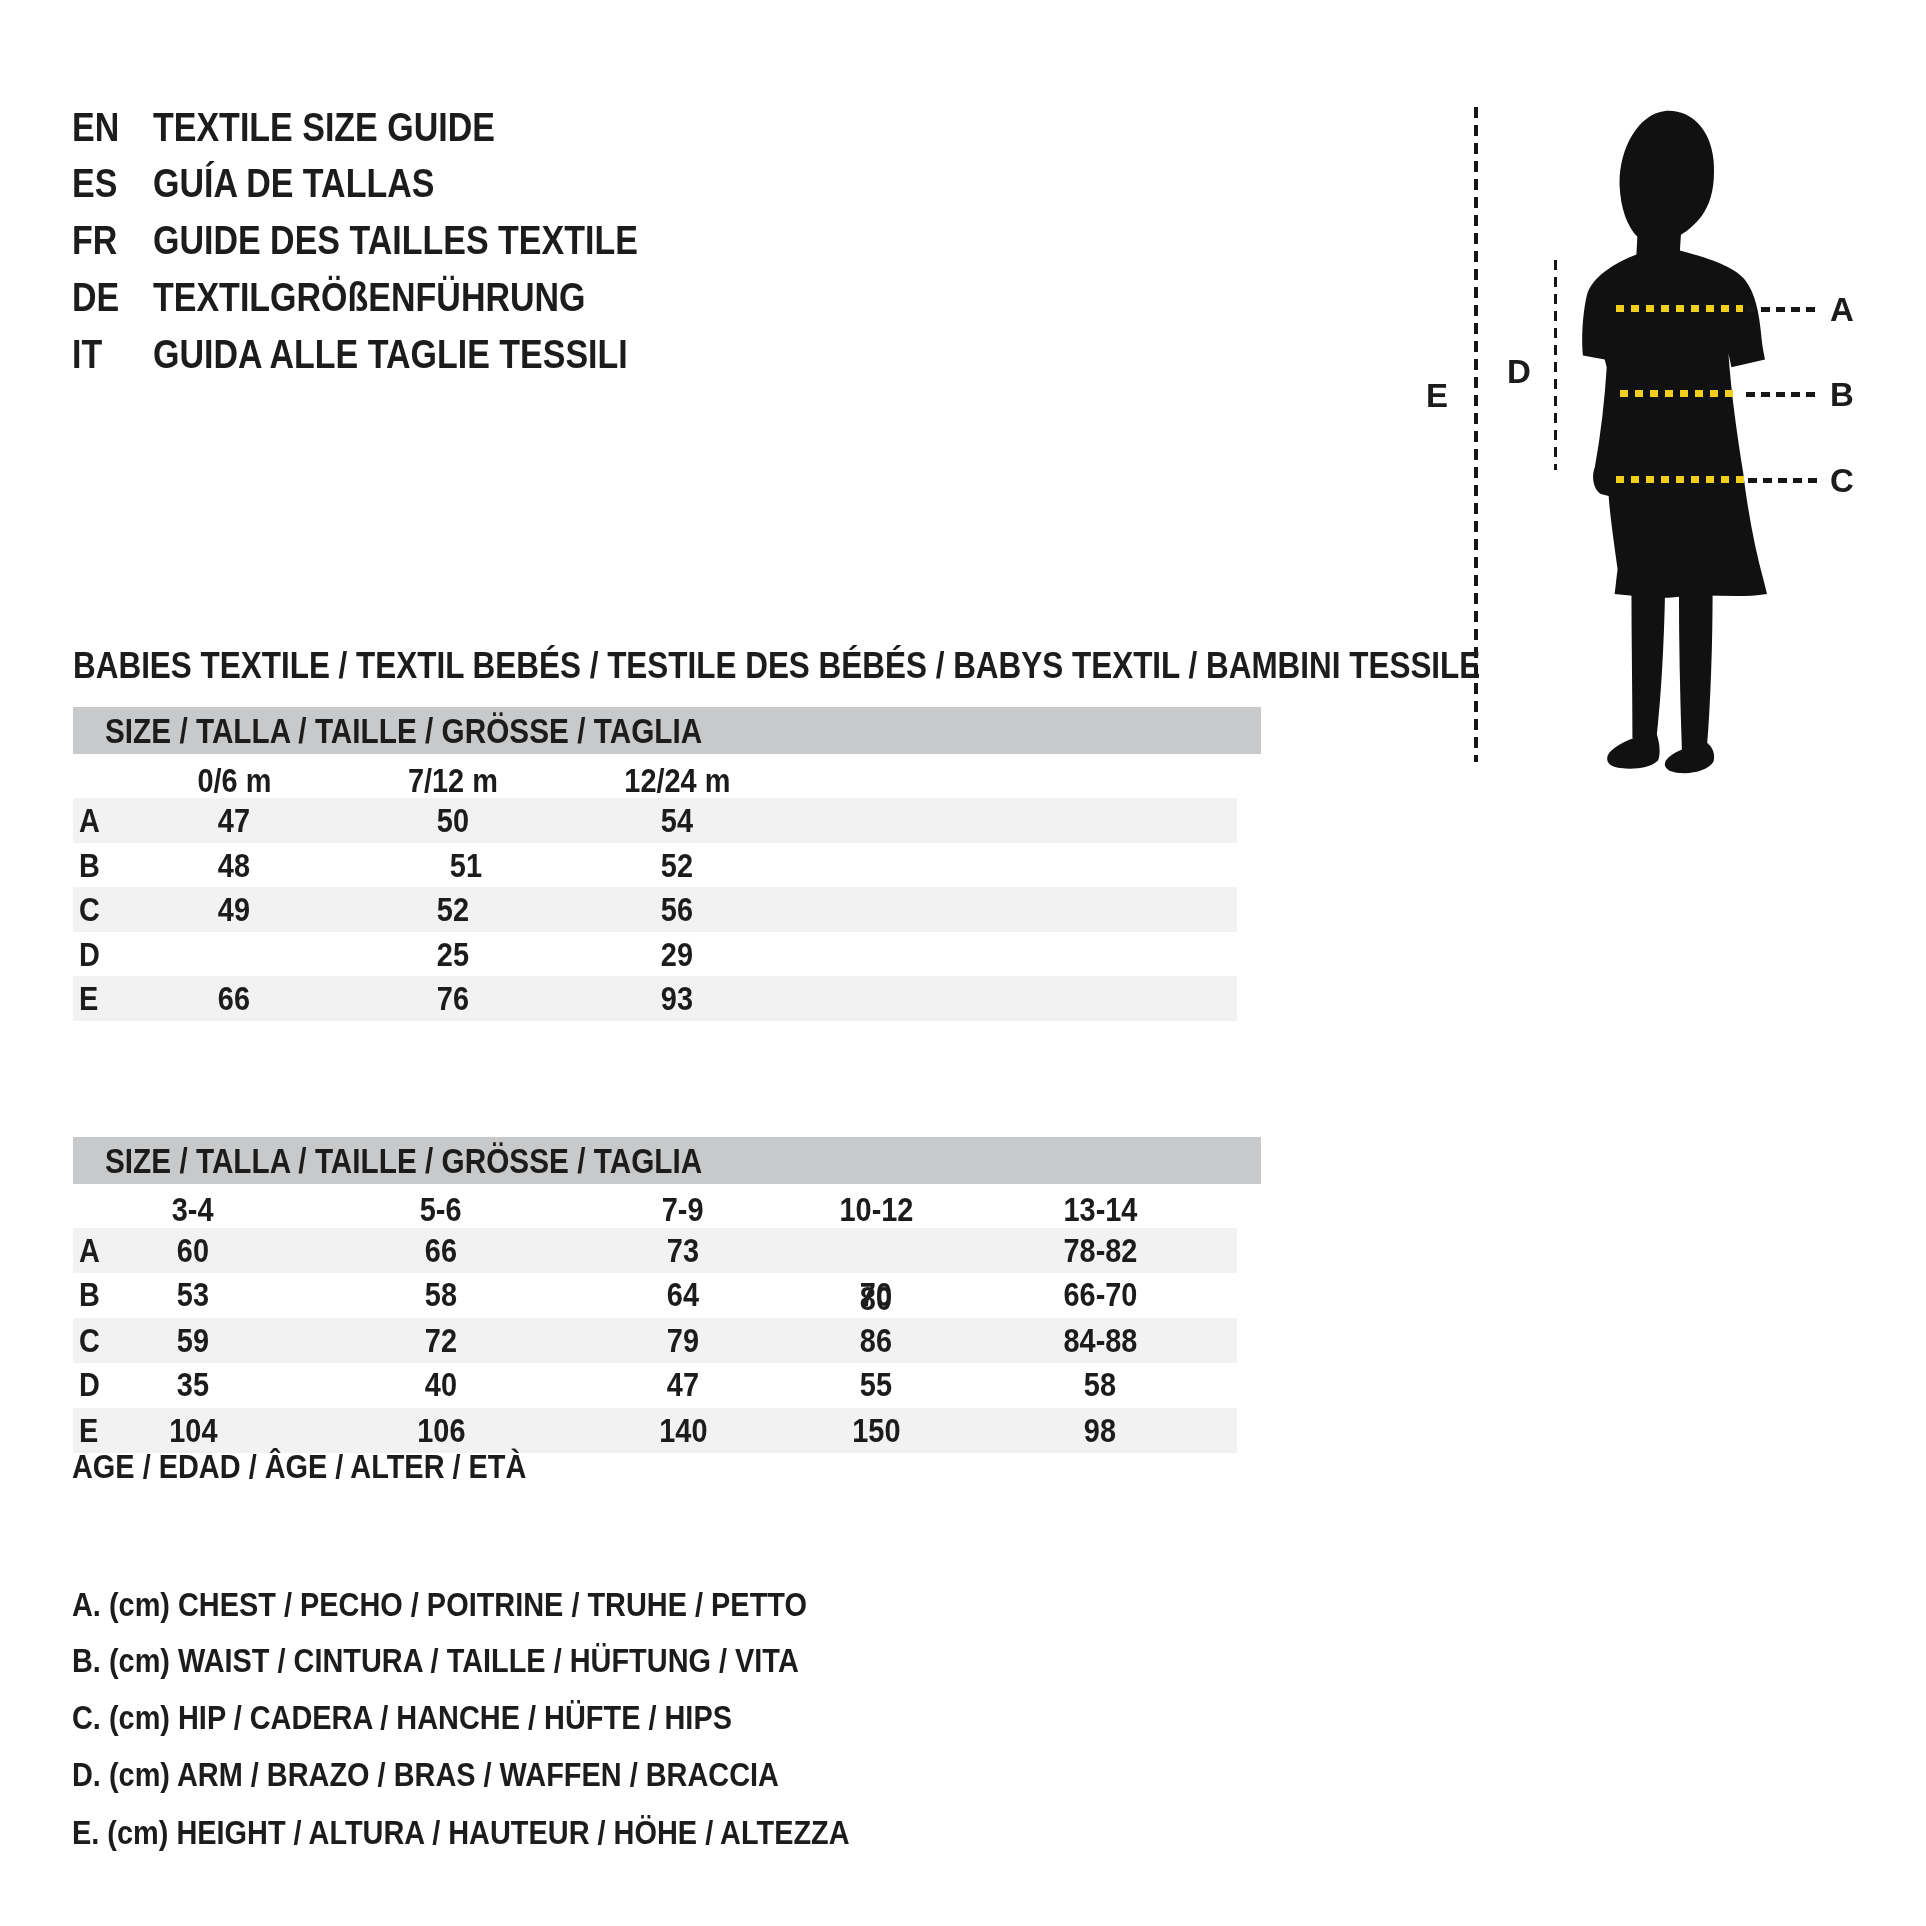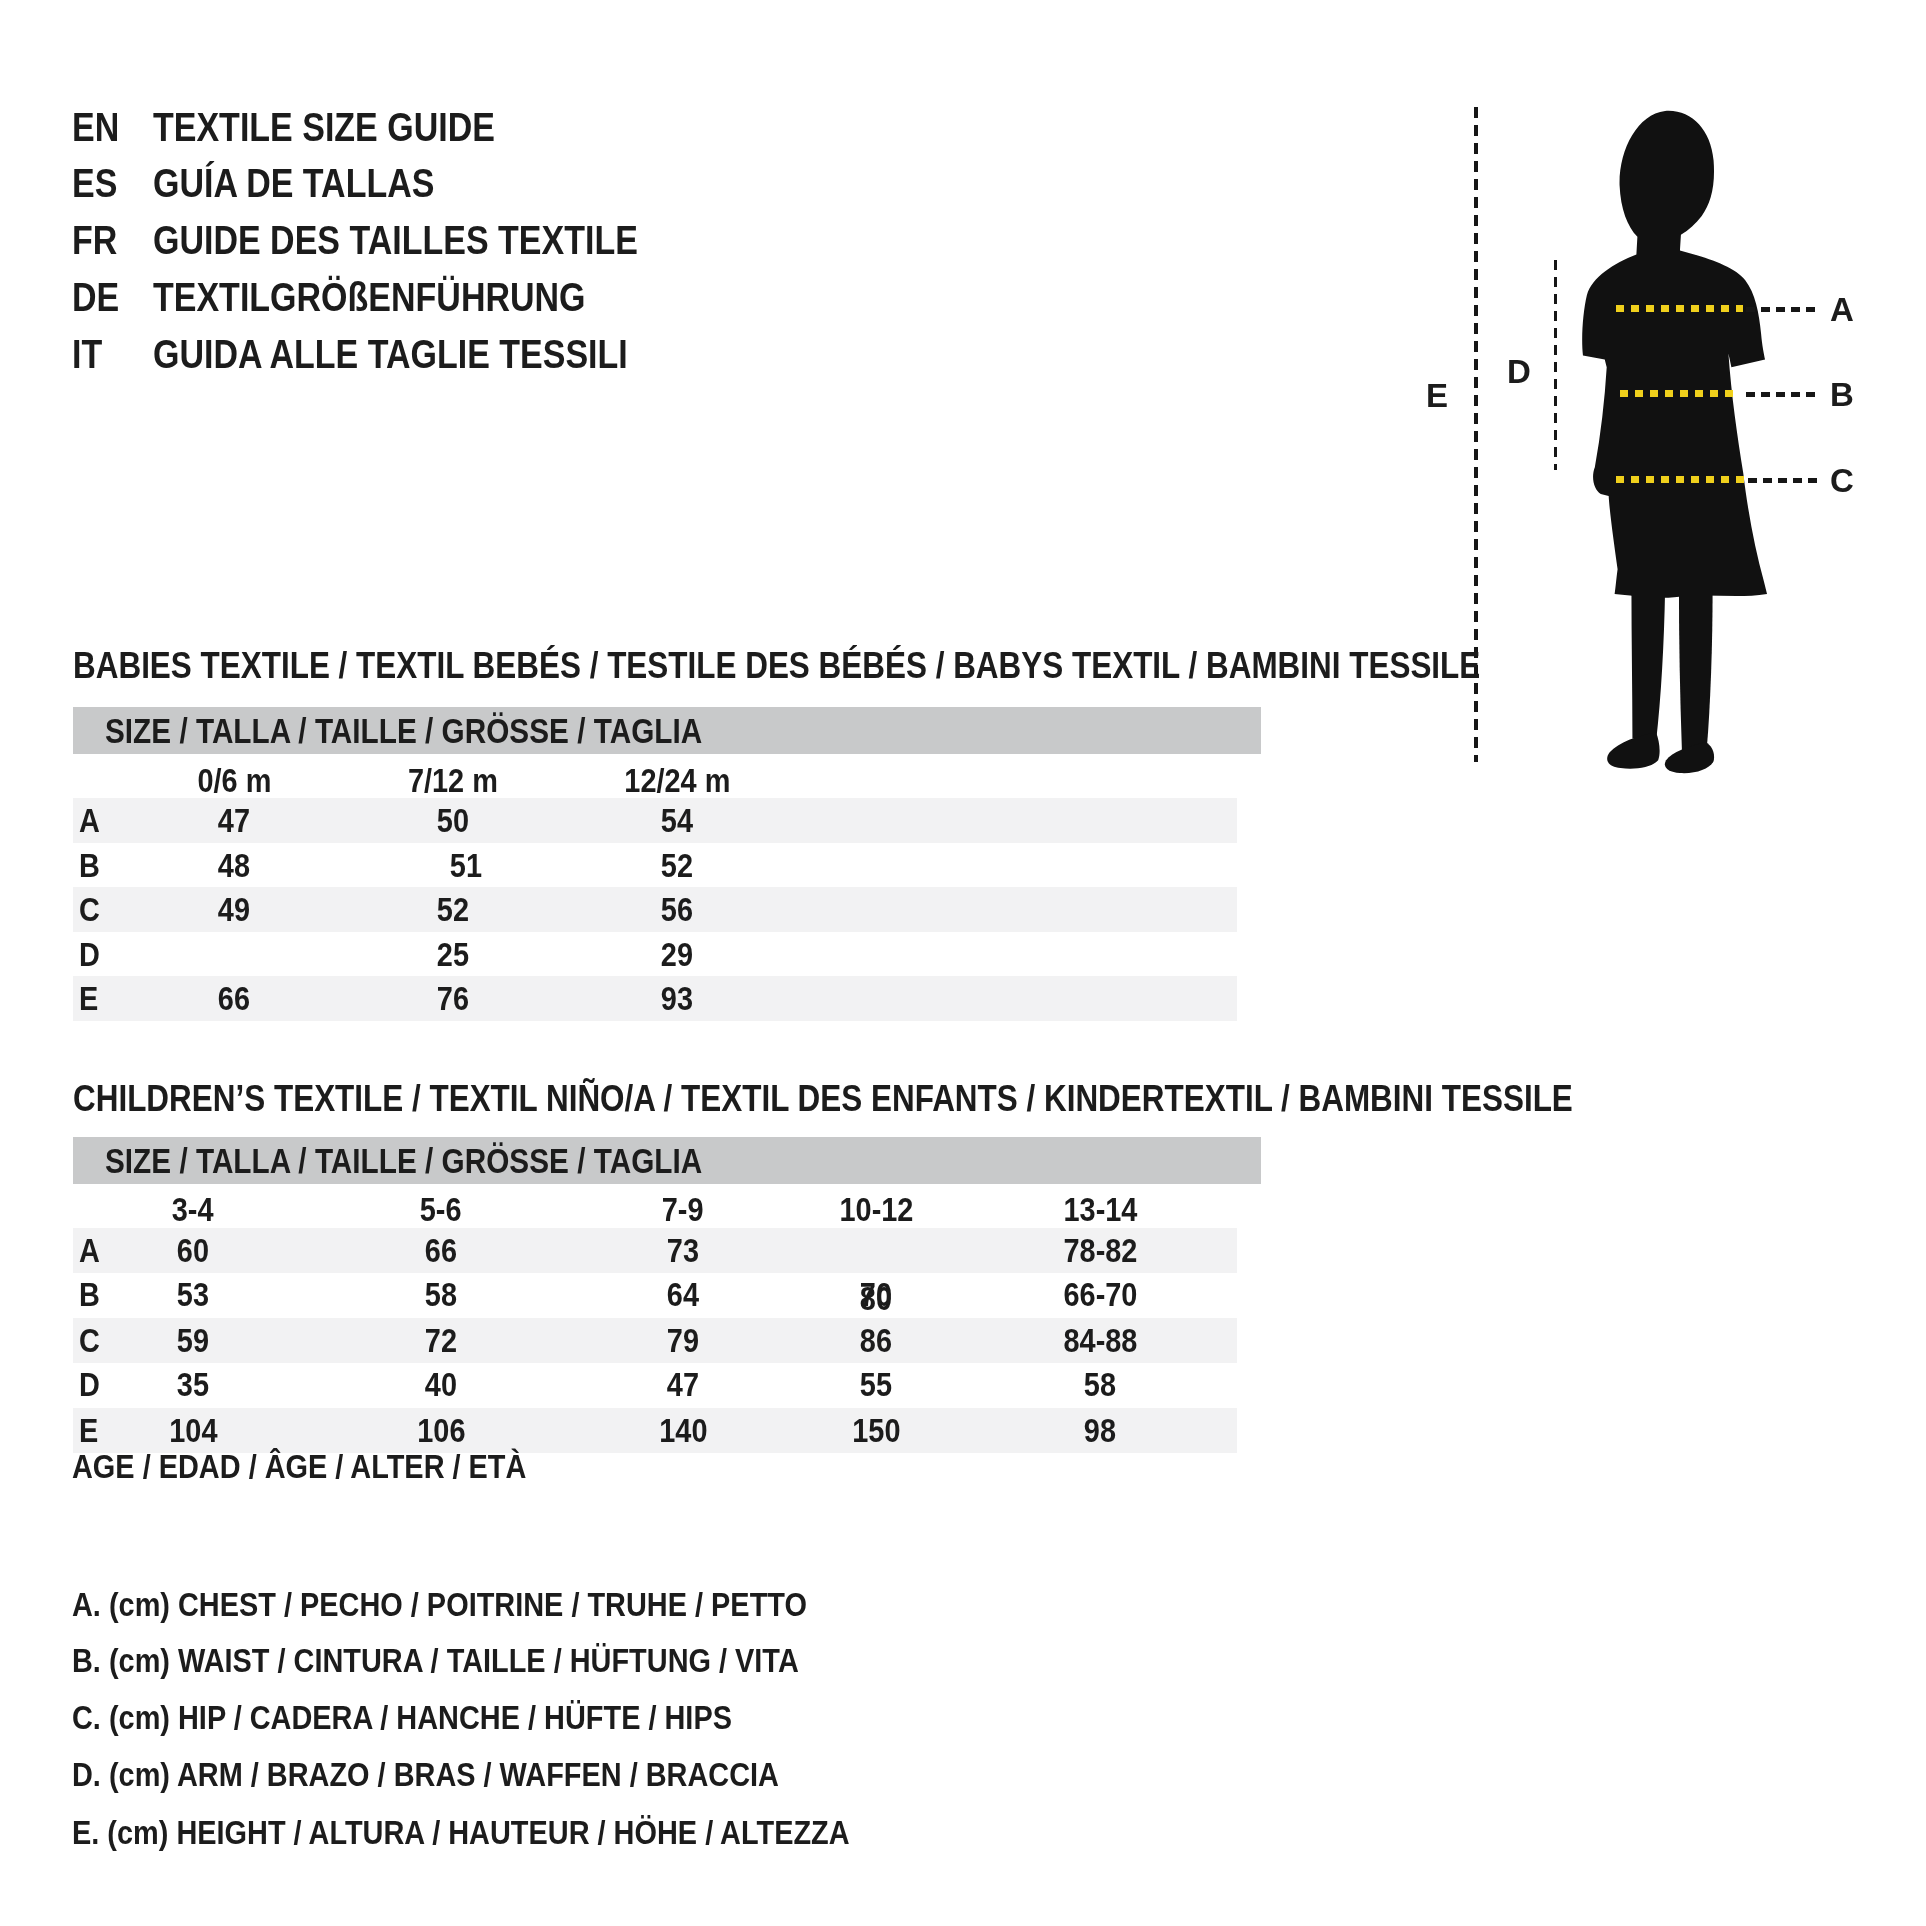--- a/index.html
+++ b/index.html
@@ -132,23 +132,20 @@
       <div class="cell" style="left:505px;width:198px;line-height:45px;"><span class="cc">29</span></div>
     </div>
     <div class="trow band" style="top:976px;height:45px;">
       <div class="cell-label" style="line-height:45px;"><span class="cn">E</span></div>
       <div class="cell" style="left:62px;width:198px;line-height:45px;"><span class="cc">66</span></div>
       <div class="cell" style="left:281px;width:198px;line-height:45px;"><span class="cc">76</span></div>
       <div class="cell" style="left:505px;width:198px;line-height:45px;"><span class="cc">93</span></div>
     </div>
   </div>
 
-  <div class="sect-title" style="top:1078px;">
-    <span class="cn">CHILDREN’S TEXTILE / TEXTIL NIÑO/A / TEXTIL DES ENFANTS / KINDERTEXTIL / BAMBINI TESSILE</span>
-  </div>
 
   <div>
     <div class="tbar" style="top:1137px;">
       <span class="cn">SIZE / TALLA / TAILLE / GRÖSSE / TAGLIA</span>
     </div>
     <div class="trow" style="top:1191px;height:36px;">
       <div class="cell" style="left:41px;width:158px;line-height:36px;"><span class="cc">3-4</span></div>
       <div class="cell" style="left:289px;width:158px;line-height:36px;"><span class="cc">5-6</span></div>
       <div class="cell" style="left:531px;width:158px;line-height:36px;"><span class="cc">7-9</span></div>
       <div class="cell" style="left:724px;width:158px;line-height:36px;"><span class="cc">10-12</span></div>

